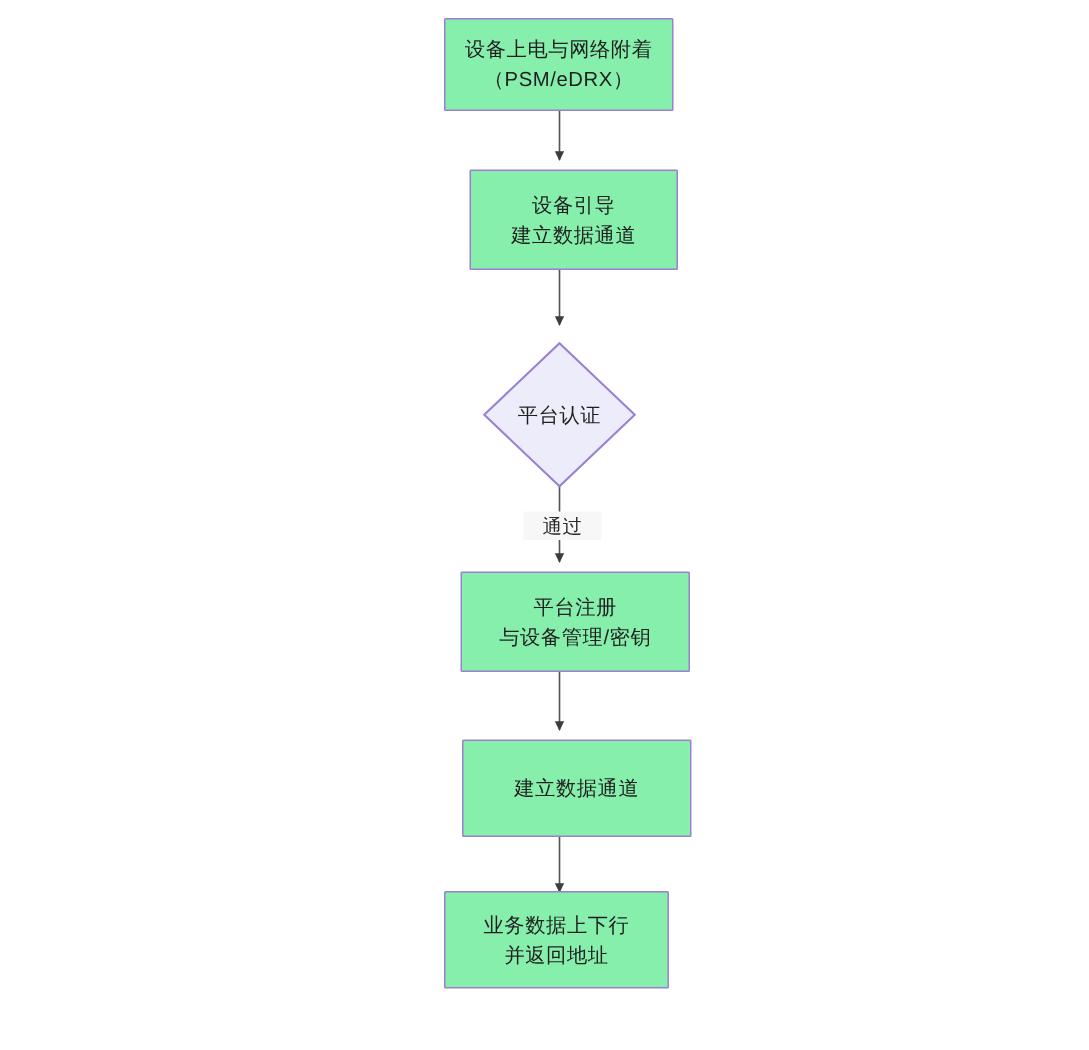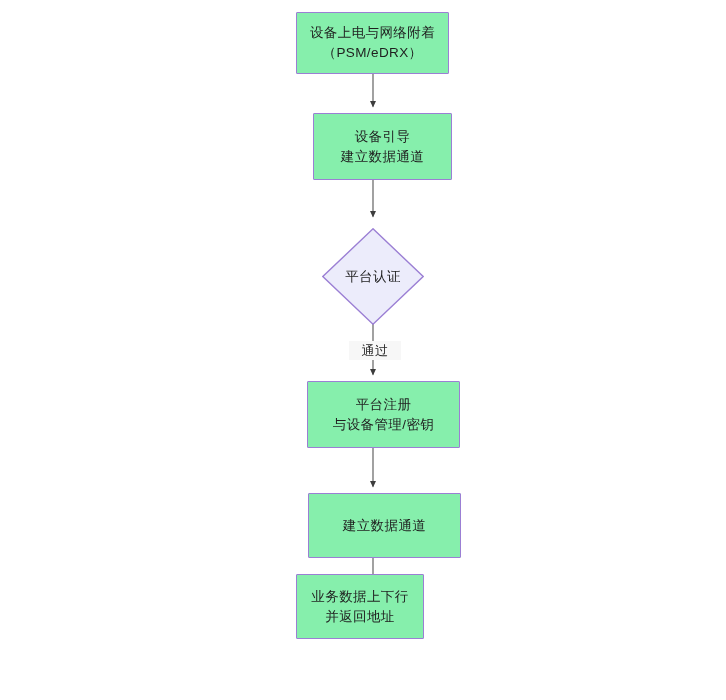--- a/index.html
+++ b/index.html
@@ -80,21 +80,21 @@
     text-align: center;
     z-index: 5;
   }
 
   
   #node-power-on   { left: 296px; top: 12px;  width: 153px; height: 62px; }
   #node-bootstrap  { left: 313px; top: 113px; width: 139px; height: 67px; }
   #node-auth       { left: 322px; top: 228px; width: 102px; height: 97px; }
   #node-register   { left: 296px; top: 381px; width: 153px; height: 67px; margin-left: 11px; }
   #node-channel    { left: 308px; top: 493px; width: 153px; height: 65px; }
-  #node-data       { left: 296px; top: 574px; width: 128px; height: 65px; }
+  #node-data       { left: 296px; top: 594px; width: 150px; height: 65px; }
 
   #edge-label-pass { left: 349px; top: 341px; width: 48px; }
 </style>
 </head>
 <body>
 
 <svg id="flow-canvas" viewBox="0 0 726 700" xmlns="http://www.w3.org/2000/svg">
   <defs>
     <marker id="arrowhead" markerWidth="8" markerHeight="8" refX="5.2" refY="3" orient="auto" markerUnits="strokeWidth">
       <path d="M0,0.2 L6,3 L0,5.8 z" fill="#3d3d3d"></path>

